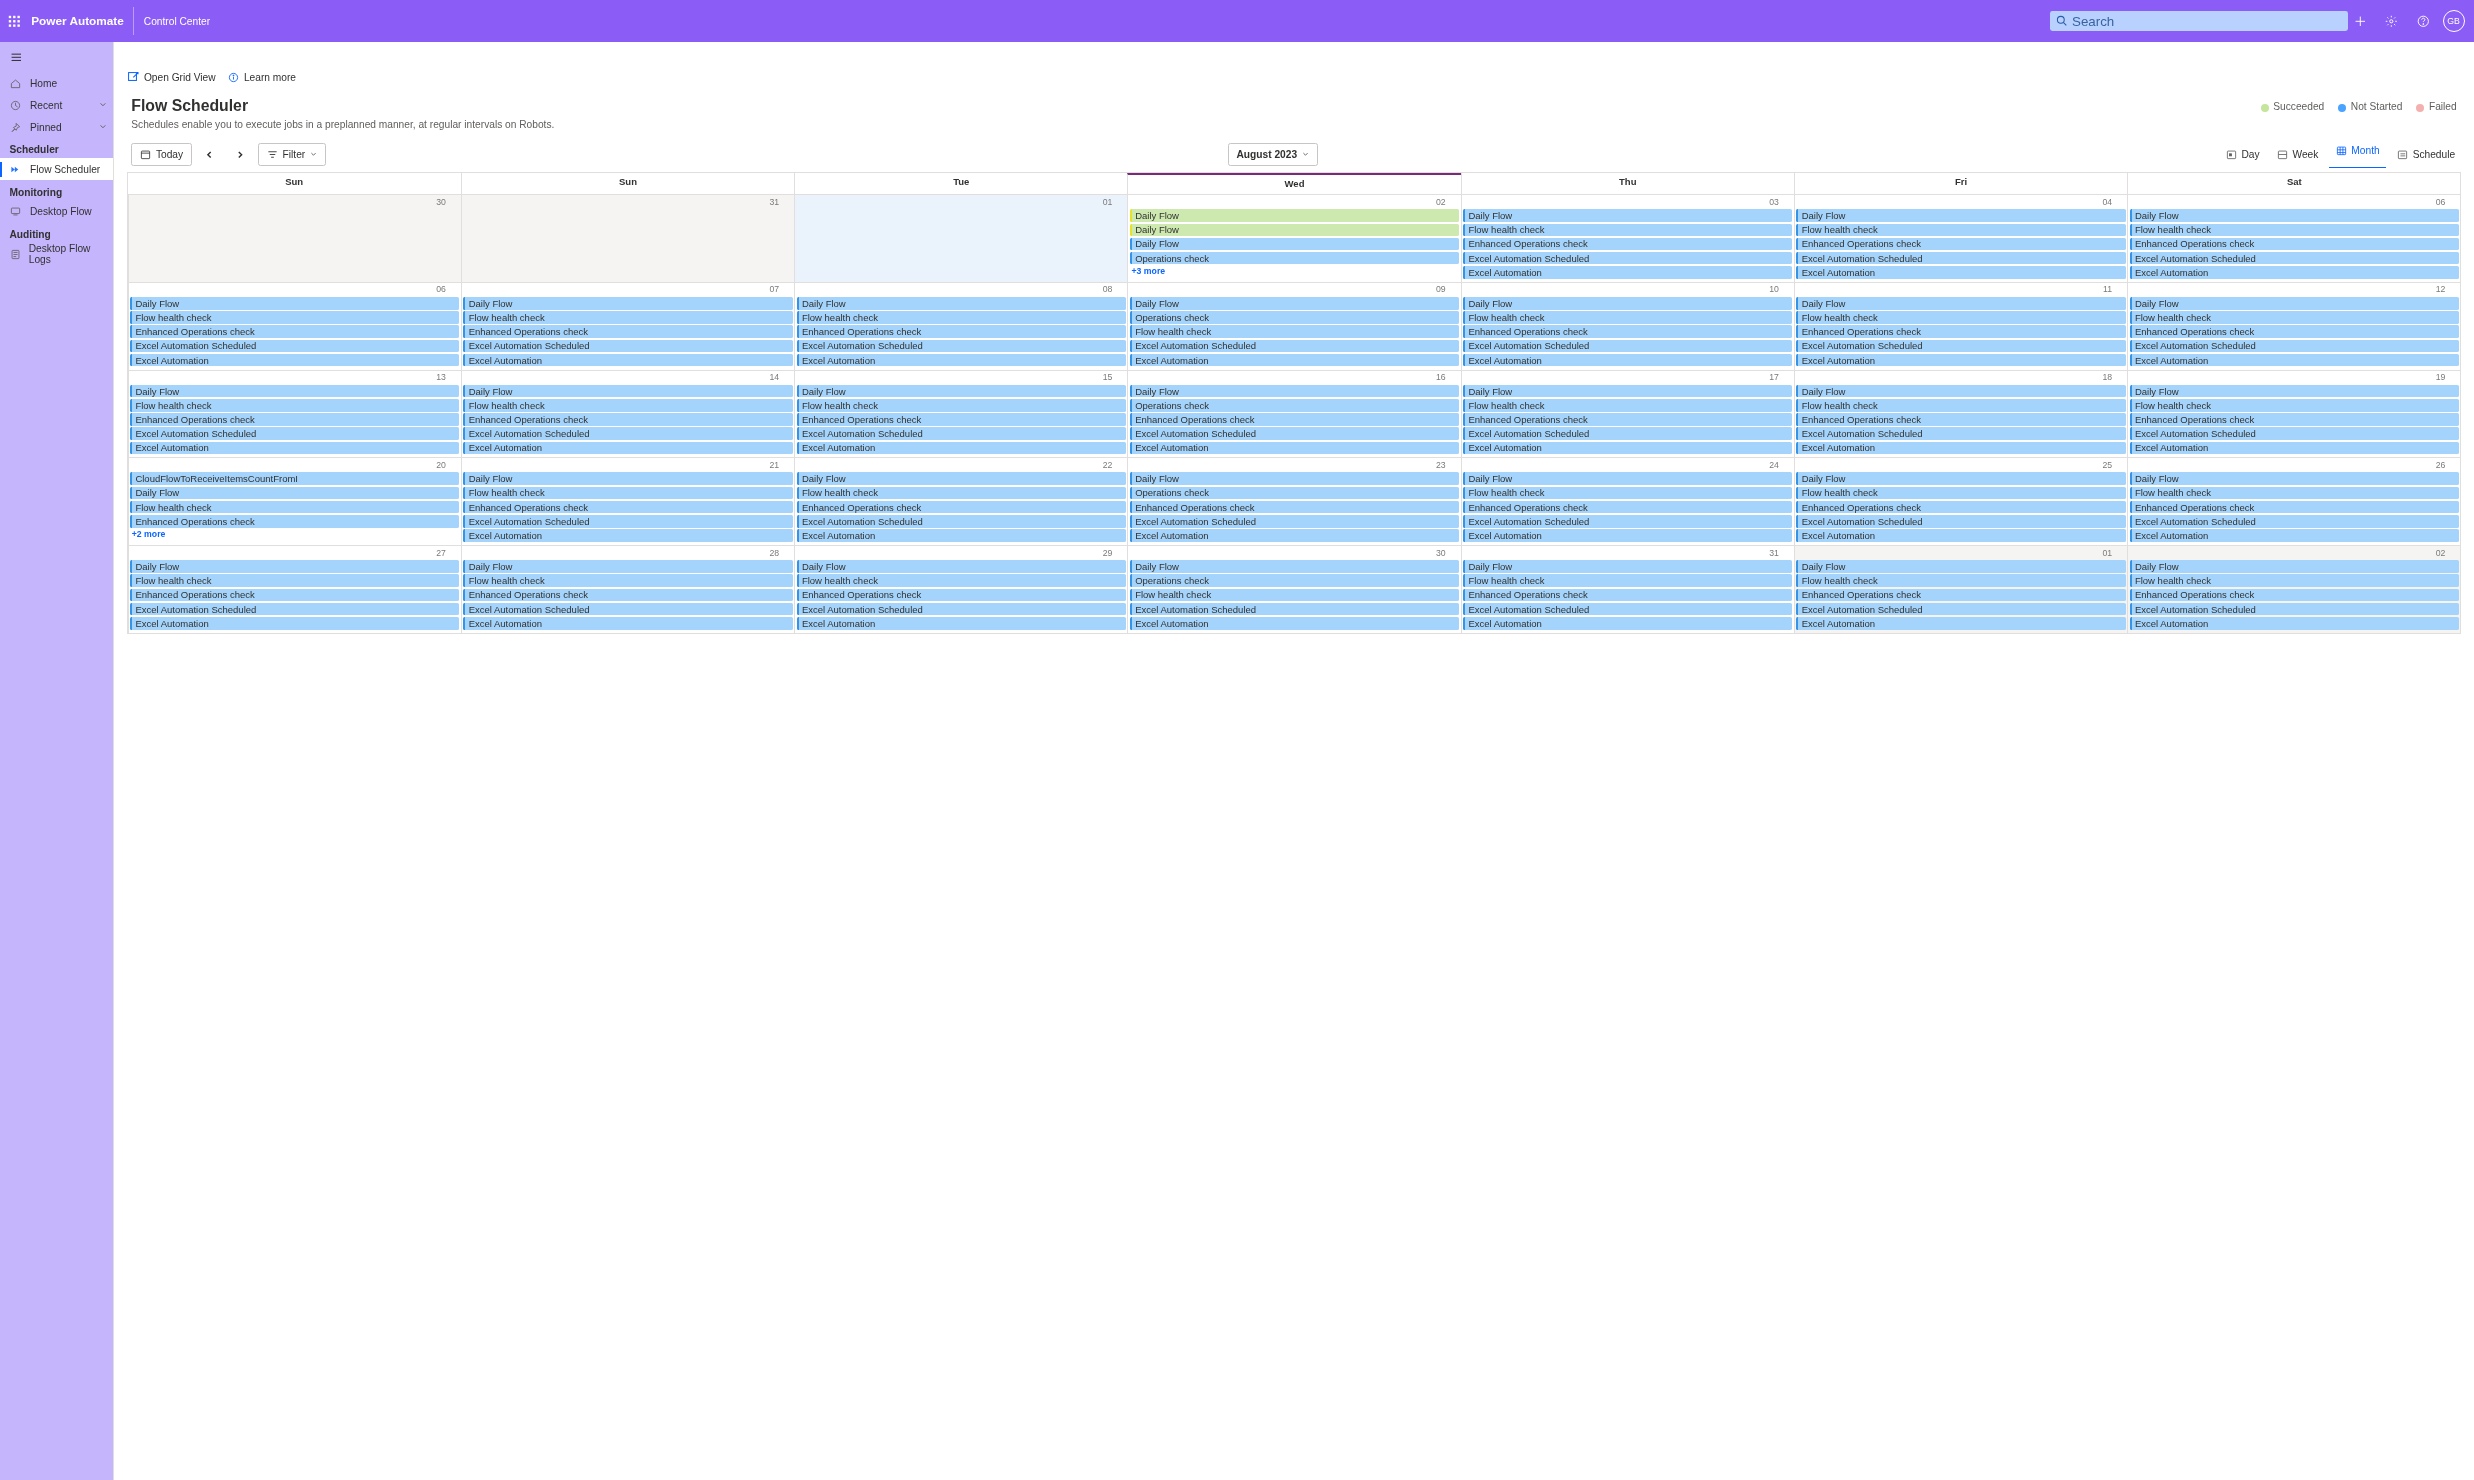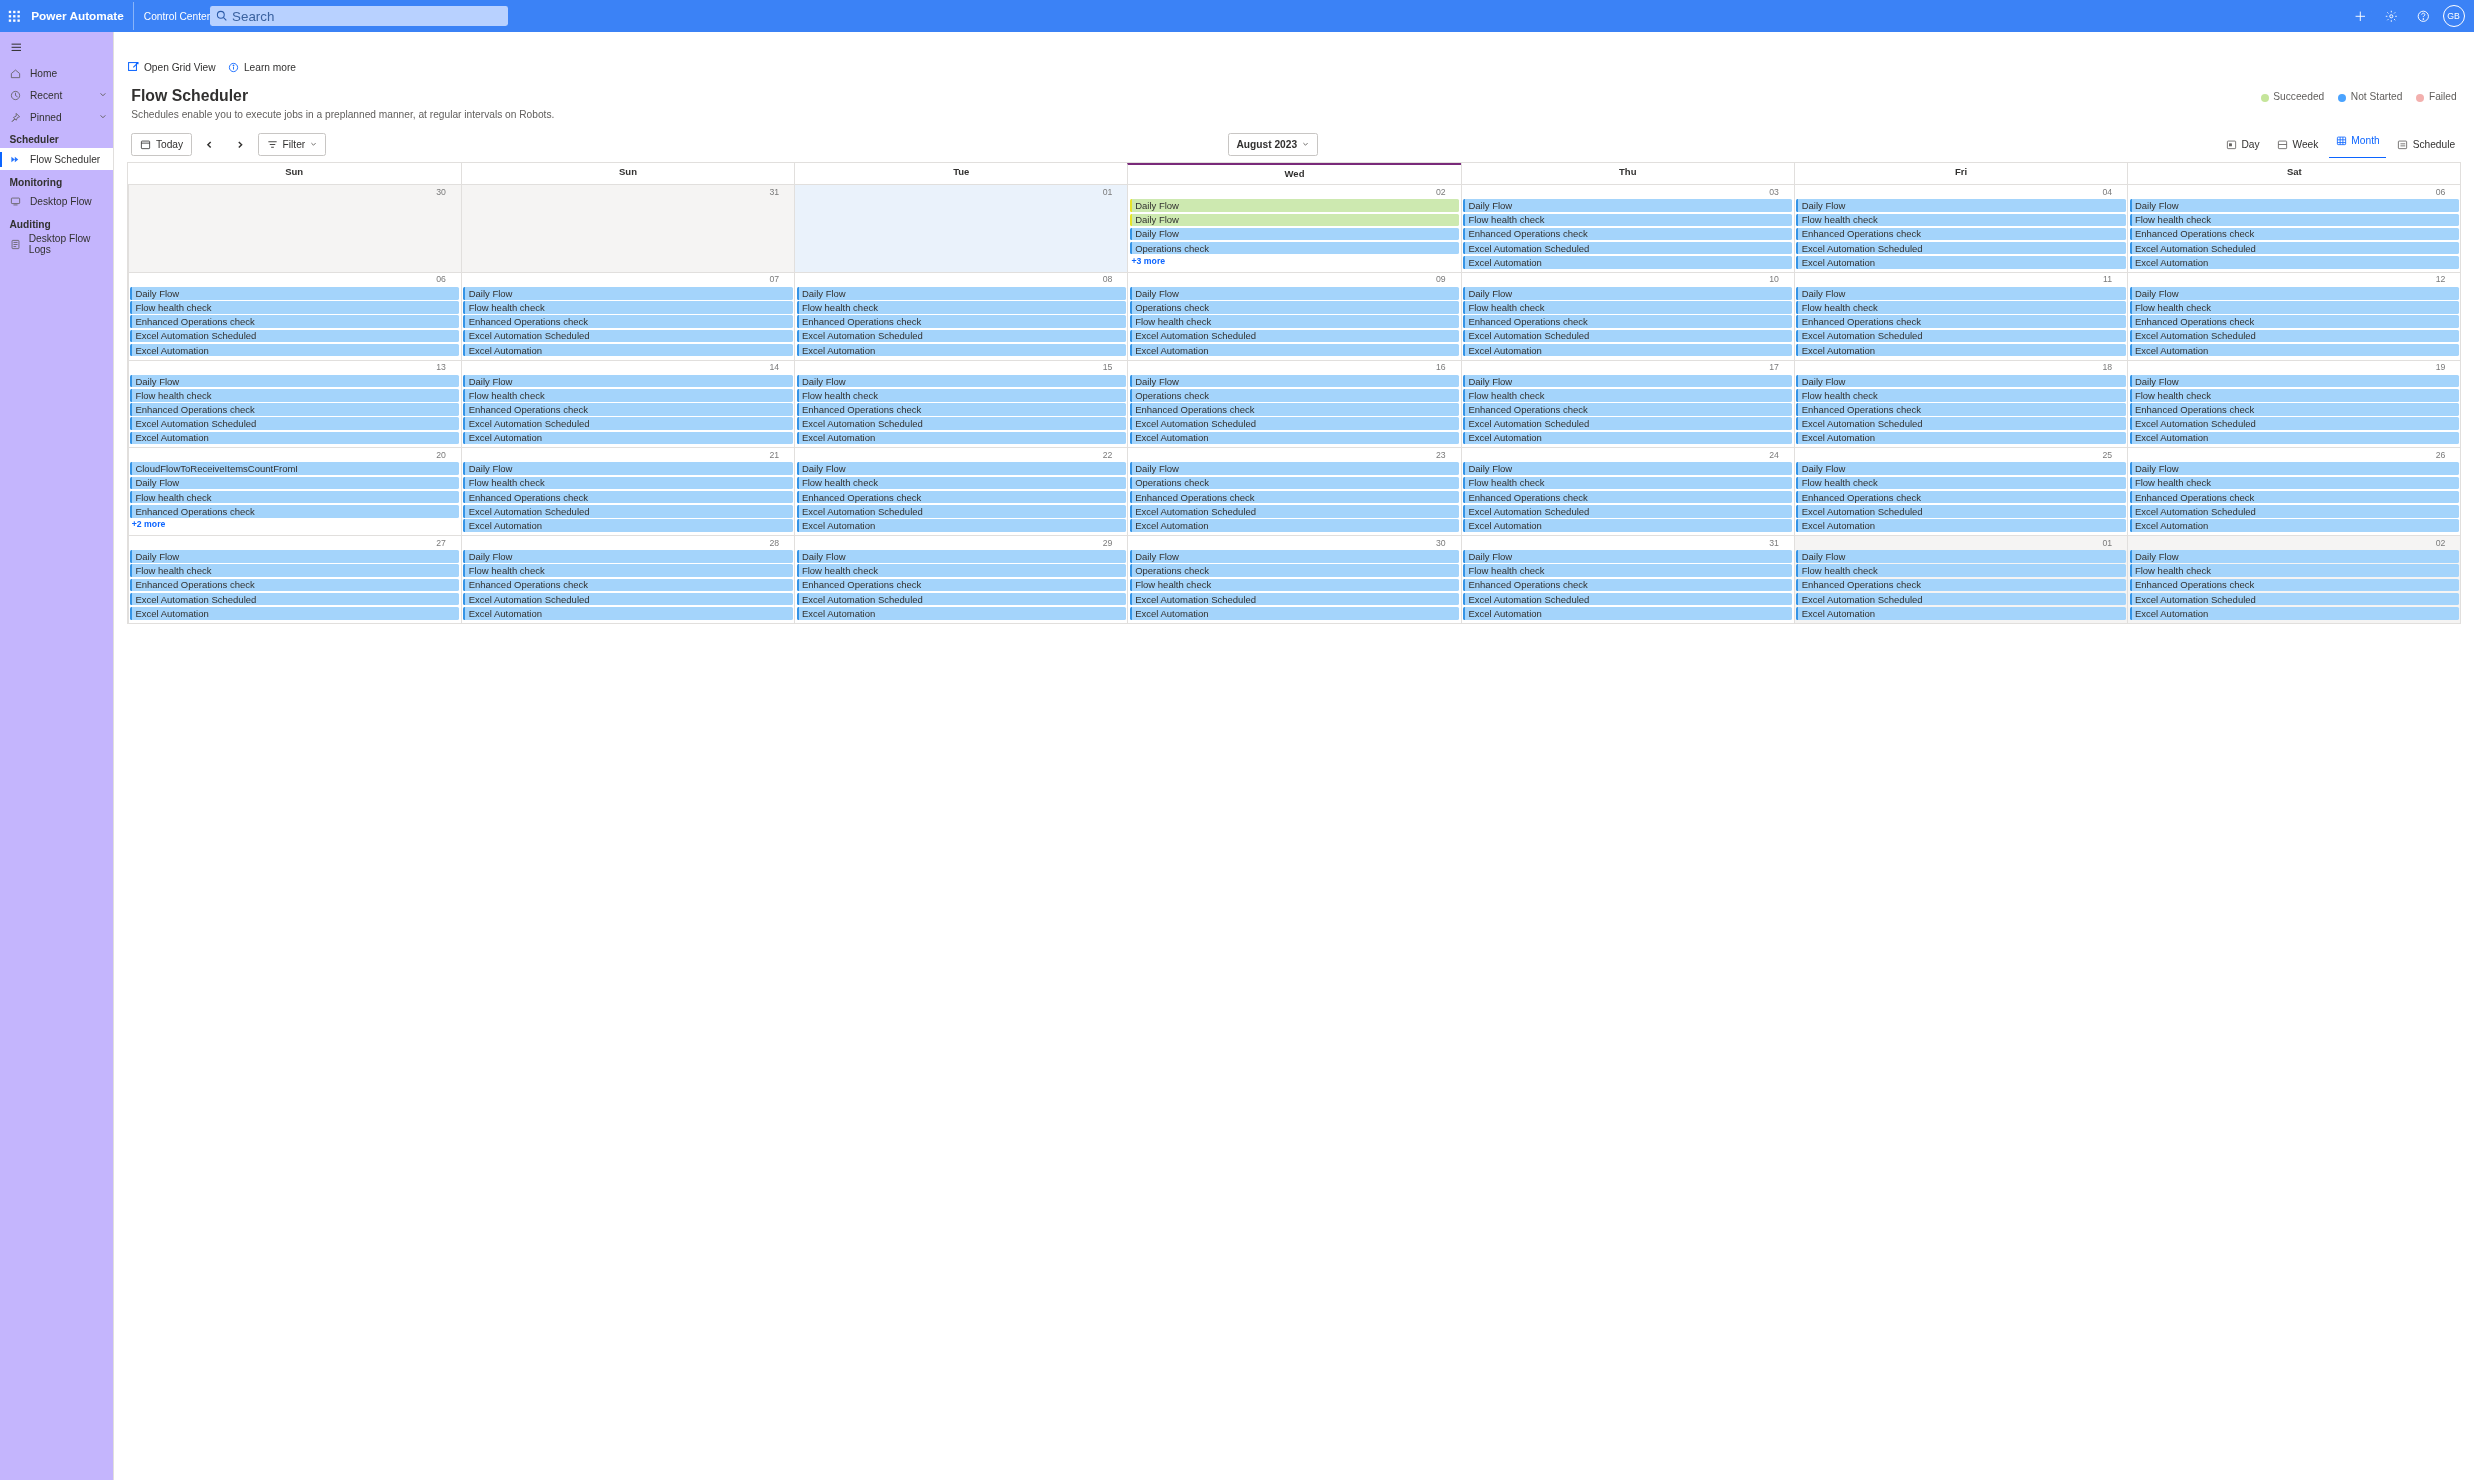--- a/index.html
+++ b/index.html
@@ -1,21 +1,21 @@
 <!DOCTYPE html>
 <html style="font-size:12.6px"><head>
 <meta charset="utf-8">
 <style>
 * { box-sizing: border-box; margin: 0; padding: 0; }
 body { font-family: "Segoe UI", Arial, sans-serif; font-size: 10.2px; color: #323130; background: #fff; overflow: hidden;}
-.topbar { height: 32px; background: #3b82f6; display: flex; align-items: center; color: #fff; }
+.topbar { height: 42px; background: #8b5cf6; display: flex; align-items: center; color: #fff; }
 .waffle { width: 28px; height: 28px; display: flex; align-items: center; justify-content: center; background: rgba(255,255,255,0); cursor: pointer;}
 .brand { font-weight: 600; font-size: 11.8px; padding: 0 9.5px 0 3.2px; border-right: 0.8px solid rgba(255,255,255,0.4); line-height: 28px;}
 .subbrand { padding-left: 9.5px; font-size: 10.2px; }
-.search-wrap { flex: 1; display: flex; justify-content: flex-start;}
+.search-wrap { flex: 1; display: flex; justify-content: flex-end;}
 .search { background: #b8d1ff; border: none; height: 20.5px; width: 298px; border-radius: 2.4px; padding: 0 6.3px 0 22px; color: #0c3c7a; }
 .search::placeholder { color: #3a62a0; }
 .search-box { position: relative; }
 .search-box .sicon { position: absolute; left: 6.3px; top: 3.9px; color: #2a5aa8; }
 .top-actions { display: flex; align-items: center; gap: 7.9px; padding-right: 9.5px; }
 .top-icon { width: 23.6px; height: 23.6px; display: flex; align-items: center; justify-content: center; cursor: pointer; color:#fff;}
 .avatar { width: 22px; height: 22px; border: 0.8px solid #fff; border-radius: 50%; display: flex; align-items: center; justify-content: center; font-size: 8.7px; }
 
 .shell { display: flex; height: calc(100vh - 28px); }
 

